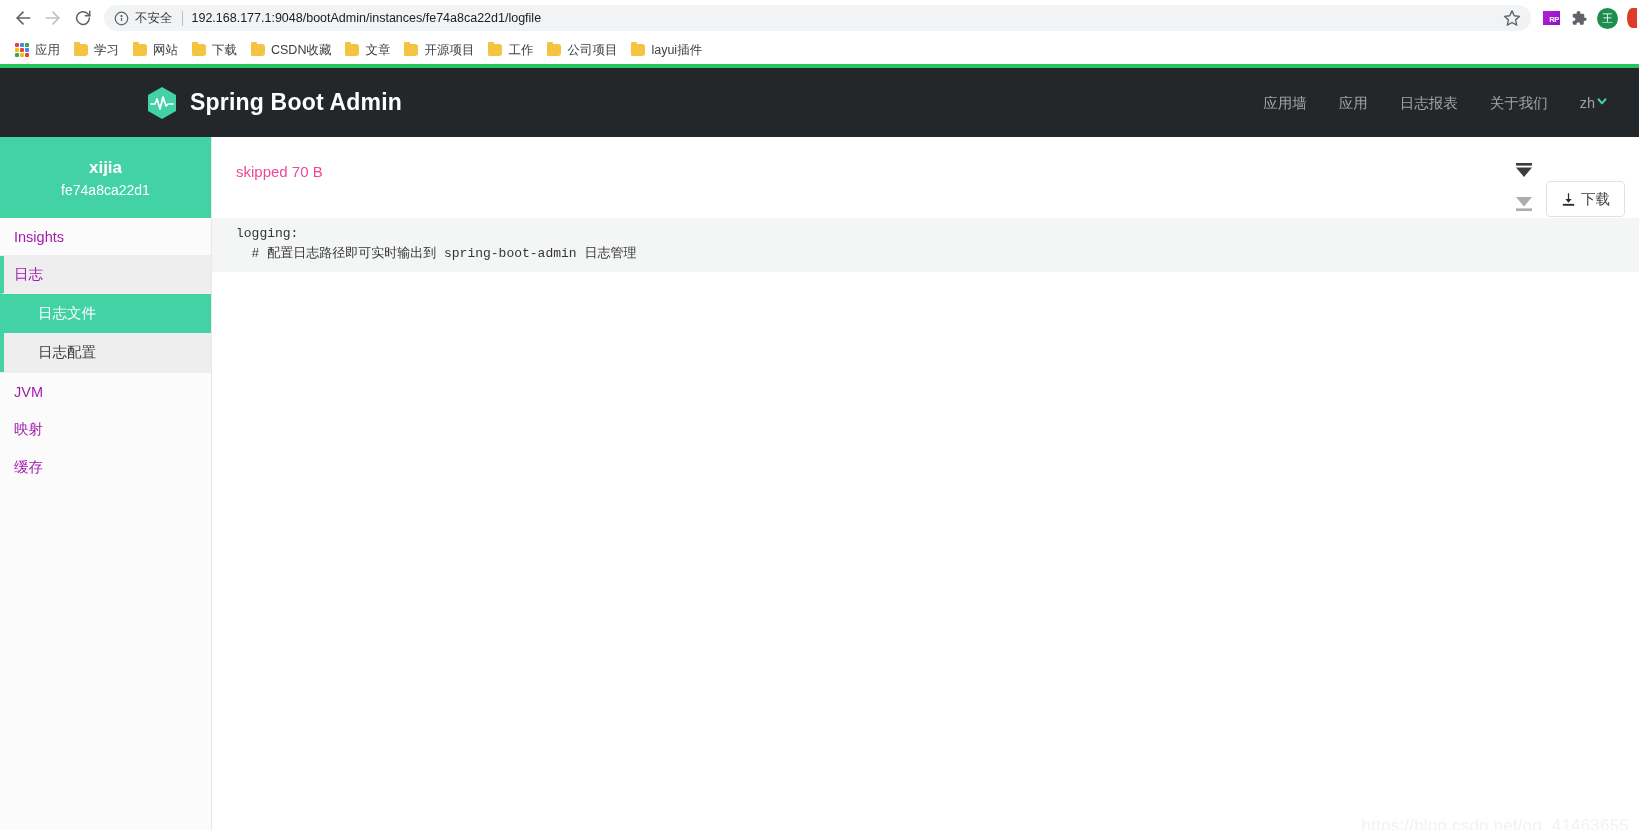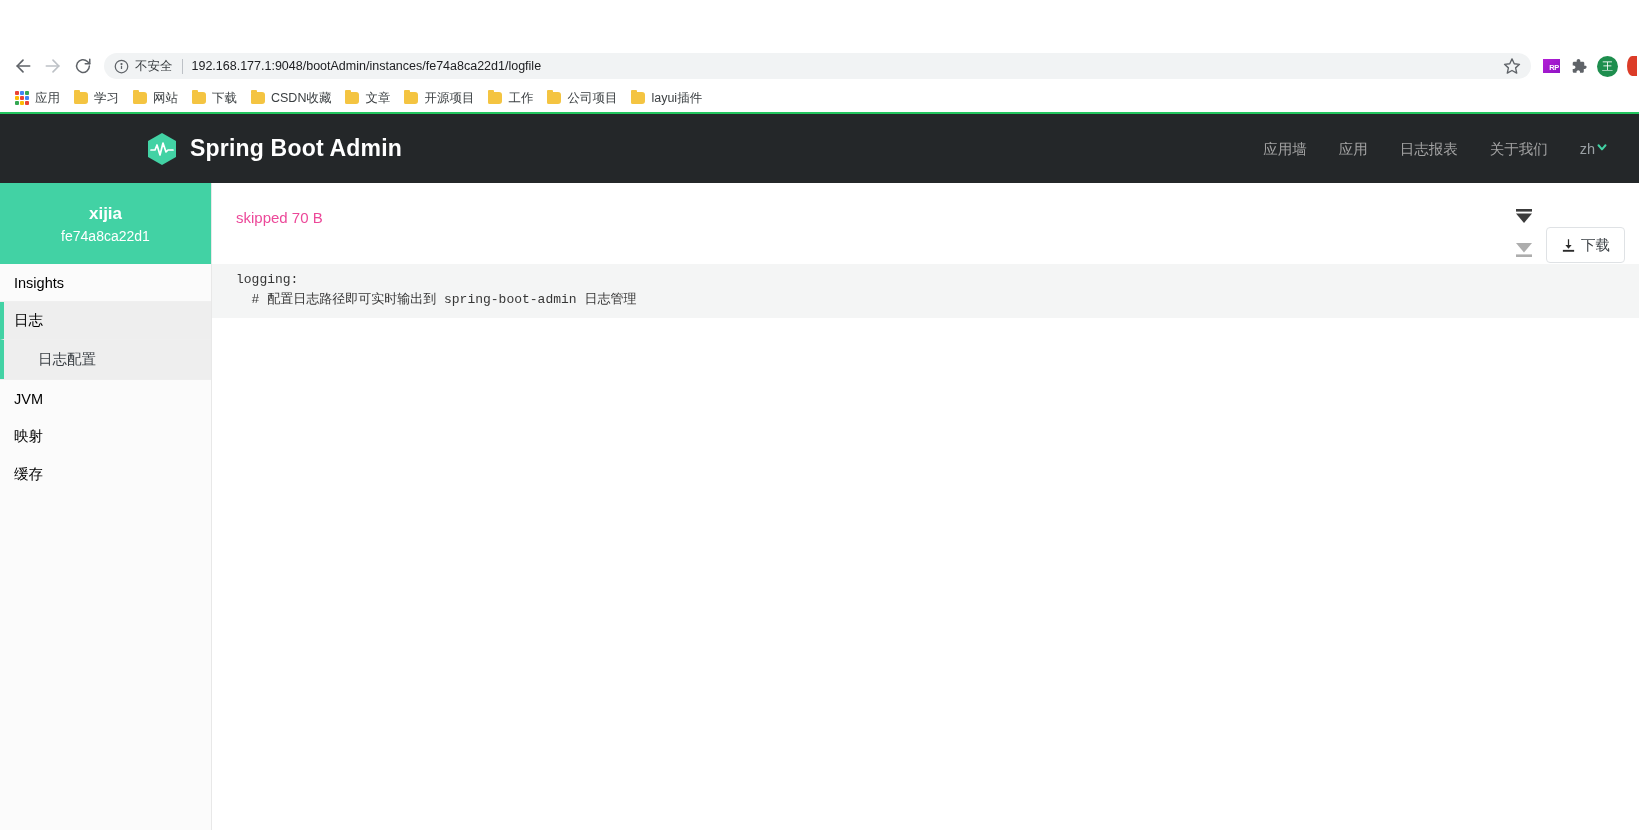--- a/index.html
+++ b/index.html
@@ -7,22 +7,21 @@
     width: 1639px; height: 830px;
     font-family: "Liberation Sans", "DejaVu Sans", sans-serif;
     background: #ffffff;
     overflow: hidden;
   }
 
   
   .browser-chrome {
     width: 1639px;
     background: #ffffff;
-    border-bottom: 2px solid #22c55e;
-    margin-top: 48px;
+    border-bottom: 4px solid #22c55e;
   }
   .toolbar {
     height: 36px;
     display: flex;
     align-items: center;
     padding: 0 8px;
     background: #ffffff;
   }
   .nav-btn {
     width: 30px; height: 30px;
@@ -235,21 +234,21 @@
   }
   .side-head-name { font-size: 17px; font-weight: bold; }
   .side-head-id { font-size: 14px; font-weight: normal; }
 
   .side-item {
     height: 38px;
     display: flex;
     align-items: center;
     padding-left: 14px;
     font-size: 14.5px;
-    color: #000000;
+    color: #a21caf;
     border-bottom: 1px solid #efefef;
   }
   .side-item.group-active {
     background: #eeeeee;
     border-left: 4px solid #42d2a4;
     padding-left: 10px;
   }
   .side-item.sub {
     padding-left: 38px;
     font-size: 14.5px;
@@ -479,20 +478,21 @@
 <div class="layout">
 
   <div class="sidebar">
     <div class="side-head">
       <div class="side-head-name">xijia</div>
       <div class="side-head-id">fe74a8ca22d1</div>
     </div>
 
     <div class="side-item">Insights</div>
     <div class="side-item group-active">日志</div>
+    <div class="side-item sub active">日志文件</div>
     <div class="side-item sub inactive">日志配置</div>
     <div class="side-item plain" style="border-top:1px solid #efefef;margin-top:0;">JVM</div>
     <div class="side-item plain">映射</div>
     <div class="side-item plain">缓存</div>
   </div>
 
   <div class="main">
 
     <div class="skipped">skipped 70 B</div>
 

